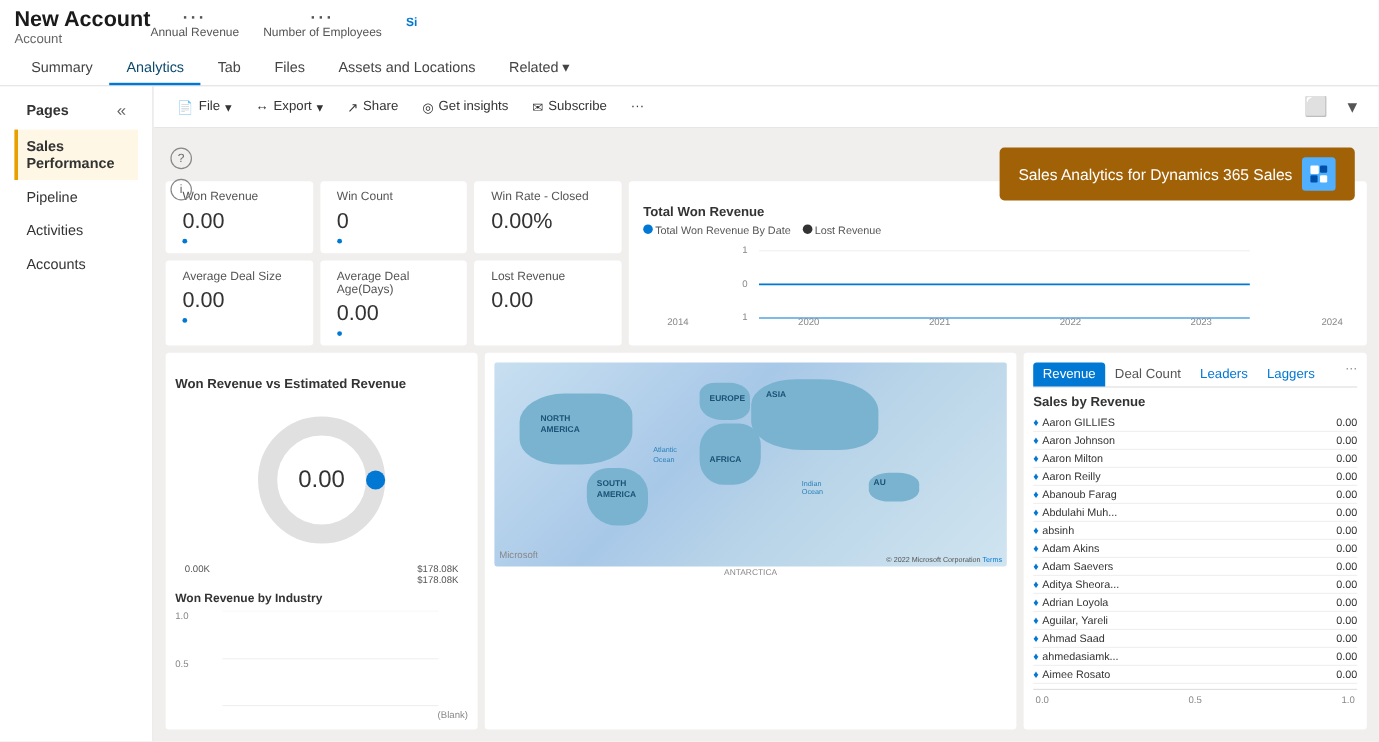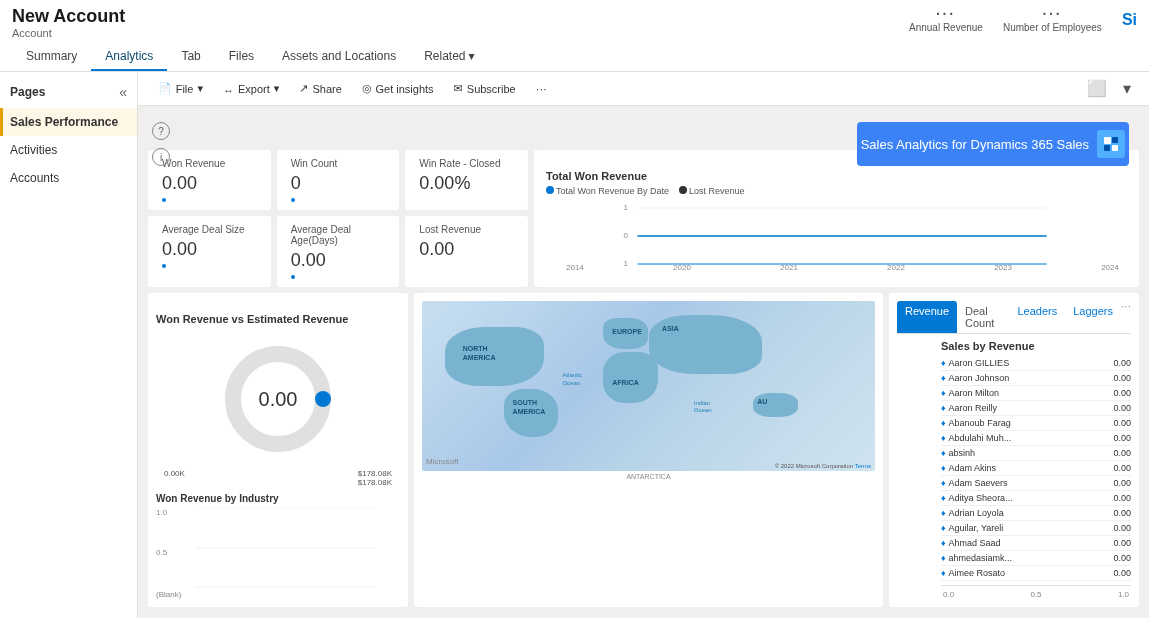--- a/index.html
+++ b/index.html
@@ -1,80 +1,80 @@
 <!DOCTYPE html>
 <html><head>
   <meta charset="utf-8">
   <style>
     * { box-sizing: border-box; margin: 0; padding: 0; }
     body { font-family: 'Segoe UI', Arial, sans-serif; background: #f3f2f1; font-size: 12px; color: #333; overflow: hidden; width: 1149px; height: 618px; }
 
     
     .top-header { background: #fff; padding: 6px 12px 0 12px; border-bottom: 1px solid #e0e0e0; }
-    .top-header-row1 { display: flex; justify-content: space-between; align-items: flex-start; }
+    .top-header-row1 { display: flex; align-items: flex-start; }
     .account-title { font-size: 18px; font-weight: 600; color: #1a1a1a; }
     .account-subtitle { font-size: 11px; color: #666; }
     .top-right-fields { display: flex; gap: 20px; align-items: center; padding-bottom: 4px; }
     .top-field { text-align: center; }
     .top-field-label { font-size: 10px; color: #555; }
     .top-field-dots { font-size: 14px; color: #555; font-weight: bold; letter-spacing: 2px; }
-    .top-field-blue { color: #0078d4; font-size: 16px; font-weight: 600; }
+    .top-field-blue { color: #0078d4; font-size: 10px; font-weight: 600; }
 
     
     .nav-tabs { display: flex; gap: 0; padding-top: 4px; }
     .nav-tab { padding: 6px 14px; font-size: 12px; color: #444; cursor: pointer; border-bottom: 2px solid transparent; }
     .nav-tab.active { color: #0c4a6e; border-bottom: 2px solid #0078d4; }
     .nav-tab-dropdown { display: flex; align-items: center; gap: 3px; }
 
     
     .main-content { display: flex; height: calc(618px - 72px); }
 
     
-    .sidebar { width: 138px; background: #fff; border-right: 1px solid #e0e0e0; padding: 8px 0; flex-shrink: 0; }
+    .sidebar { width: 128px; background: #fff; border-right: 1px solid #e0e0e0; padding: 8px 12px; flex-shrink: 0; }
     .sidebar-header { display: flex; justify-content: space-between; align-items: center; padding: 4px 10px 8px; }
     .sidebar-header-title { font-size: 12px; font-weight: 600; color: #333; }
     .sidebar-collapse { cursor: pointer; color: #666; font-size: 14px; }
     .sidebar-item { padding: 7px 10px; font-size: 12px; color: #333; cursor: pointer; }
     .sidebar-item.active { background: #fff7e6; border-left: 3px solid #e8a000; font-weight: 600; color: #333; padding-left: 7px; }
 
     
     .report-area { flex: 1; display: flex; flex-direction: column; overflow: hidden; background: #f3f2f1; }
 
     
     .report-toolbar { background: #fff; padding: 5px 12px; display: flex; justify-content: space-between; align-items: center; border-bottom: 1px solid #e0e0e0; }
     .toolbar-left { display: flex; gap: 4px; align-items: center; }
     .toolbar-btn { display: flex; align-items: center; gap: 4px; padding: 3px 8px; font-size: 11px; color: #333; cursor: pointer; border-radius: 3px; }
     .toolbar-right { display: flex; gap: 4px; }
     .expand-btn { font-size: 16px; color: #555; cursor: pointer; padding: 2px 6px; }
 
     
     .report-canvas { flex: 1; overflow: hidden; background: #f0efee; padding: 10px; position: relative; }
 
     
-    .sa-header { position: absolute; top: 16px; right: 20px; background: #3b82f6; color: white; padding: 8px 4px; border-radius: 4px; font-size: 13px; font-weight: 500; display: flex; align-items: center; gap: 8px; z-index: 10; }
+    .sa-header { position: absolute; top: 16px; right: 20px; background: #a16207; color: white; padding: 8px 16px; border-radius: 4px; font-size: 13px; font-weight: 500; display: flex; align-items: center; gap: 8px; z-index: 10; }
     .sa-logo { width: 28px; height: 28px; background: #50b0ff; border-radius: 3px; display: flex; align-items: center; justify-content: center; color: white; font-size: 14px; }
 
     
     .info-circle { display: inline-flex; align-items: center; justify-content: center; width: 18px; height: 18px; border: 1px solid #888; border-radius: 50%; color: #666; font-size: 10px; cursor: pointer; margin: 2px 0; }
     .kpi-card { background: white; border-radius: 3px; padding: 8px 14px; flex: 1; min-width: 100px; }
     .kpi-label { font-size: 10px; color: #555; margin-bottom: 4px; }
     .kpi-value { font-size: 18px; font-weight: 300; color: #333; }
     .kpi-bar { height: 4px; background: #0078d4; border-radius: 2px; margin-top: 4px; }
     .chart-title { font-size: 11px; font-weight: 600; color: #333; margin-bottom: 4px; margin-top: 12px; }
     .chart-legend { display: flex; gap: 10px; font-size: 9px; color: #555; margin-bottom: 4px; }
     .legend-dot { display: inline-block; width: 8px; height: 8px; border-radius: 50%; margin-right: 2px; }
     .chart-card { background: white; border-radius: 3px; padding: 8px; flex: 1; min-height: 200px; position: relative; overflow: hidden; }
 
     
     .right-panel { background: white; border-radius: 3px; padding: 8px; width: 270px; flex-shrink: 0; }
     .right-tabs { display: flex; gap: 0; margin-bottom: 6px; border-bottom: 1px solid #e0e0e0; }
     .right-tab { padding: 4px 8px; font-size: 11px; cursor: pointer; color: #555; }
     .right-tab.active { background: #0078d4; color: white; border-radius: 3px 3px 0 0; }
     .right-tab-link { padding: 4px 8px; font-size: 11px; cursor: pointer; color: #0078d4; }
-    .sales-list { font-size: 9px; margin-left: 44px; }
+    .sales-list { font-size: 9px; }
     .sales-list-title { font-size: 11px; font-weight: 600; margin-bottom: 4px; color: #333; }
     .sales-list-item { display: flex; justify-content: space-between; padding: 2px 0; border-bottom: 1px solid #f0f0f0; }
     .sales-dot { color: #0078d4; margin-right: 3px; }
     .map-placeholder { width: 100%; height: 170px; background: linear-gradient(135deg, #c8dff0 0%, #a8c8e8 40%, #b8d4e8 60%, #d0e4f0 100%); border-radius: 2px; position: relative; overflow: hidden; }
     .donut-area { display: flex; flex-direction: column; align-items: center; justify-content: center; height: 140px; position: relative; }
     .donut-value { font-size: 20px; font-weight: 300; color: #333; position: absolute; }
     .axis-label { font-size: 8px; fill: #888; }
     .bottom-axis { display: flex; justify-content: space-between; padding: 0 4px; font-size: 8px; color: #888; margin-top: 2px; }
 
     
@@ -119,20 +119,21 @@
   </div>
 
   <div class="main-content">
 
     <div class="sidebar">
       <div class="sidebar-header">
         <span class="sidebar-header-title">Pages</span>
         <span class="sidebar-collapse">«</span>
       </div>
       <div class="sidebar-item active">Sales Performance</div>
+      <div class="sidebar-item">Pipeline</div>
       <div class="sidebar-item">Activities</div>
       <div class="sidebar-item">Accounts</div>
     </div>
 
     <div class="report-area">
 
       <div class="report-toolbar">
         <div class="toolbar-left">
           <div class="toolbar-btn">
             <span>📄</span>
@@ -277,21 +278,21 @@
                   <span>1.0</span>
                   <span>0.5</span>
                   <span></span>
                 </div>
                 <svg width="100%" height="80" viewBox="0 0 180 80">
                   <line x1="0" y1="0" x2="180" y2="0" stroke="#e0e0e0" stroke-width="0.5"></line>
                   <line x1="0" y1="40" x2="180" y2="40" stroke="#e0e0e0" stroke-width="0.5"></line>
                   <line x1="0" y1="79" x2="180" y2="79" stroke="#e0e0e0" stroke-width="0.5"></line>
                 </svg>
               </div>
-              <div style="text-align:left; font-size:8px; color:#888; margin-top:2px;">(Blank)</div>
+              <div style="text-align:right; font-size:8px; color:#888; margin-top:2px;">(Blank)</div>
             </div>
 
             <div class="chart-card" style="flex:1; min-width:240px;">
               <div class="map-placeholder">
 
                 <div style="position:absolute; left:5%; top:15%; width:22%; height:35%; background:#7ab3d0; border-radius:40% 30% 45% 35%;"></div>
 
                 <div style="position:absolute; left:18%; top:52%; width:12%; height:28%; background:#7ab3d0; border-radius:35% 45% 40% 50%;"></div>
 
                 <div style="position:absolute; left:40%; top:10%; width:10%; height:18%; background:#7ab3d0; border-radius:30% 40% 35% 45%;"></div>
@@ -313,21 +314,21 @@
                 <div style="position:absolute; bottom:2px; right:4px; font-size:6px; color:#555;">© 2022 Microsoft Corporation  <span style="color:#0078d4; cursor:pointer;">Terms</span></div>
                 <div style="position:absolute; bottom:2px; left:4px;">
                   <svg width="32" height="12" viewBox="0 0 32 12">
                       <text x="0" y="10" font-size="8" fill="#888">Microsoft Bing</text>
                     </svg>
                 </div>
               </div>
               <div style="text-align:center; font-size:7px; color:#888; margin-top:2px;">ANTARCTICA</div>
             </div>
 
-            <div class="right-panel" style="width:250px; overflow-y:auto;">
+            <div class="right-panel" style="width:286px; overflow-y:auto;">
               <div class="right-tabs">
                 <div class="right-tab active">Revenue</div>
                 <div class="right-tab">Deal Count</div>
                 <div class="right-tab-link">Leaders</div>
                 <div class="right-tab-link">Laggers</div>
                 <div style="margin-left:auto; color:#888; font-size:10px; cursor:pointer;">···</div>
               </div>
               <div class="sales-list">
                 <div class="sales-list-title">Sales by Revenue</div>
                 <div>

